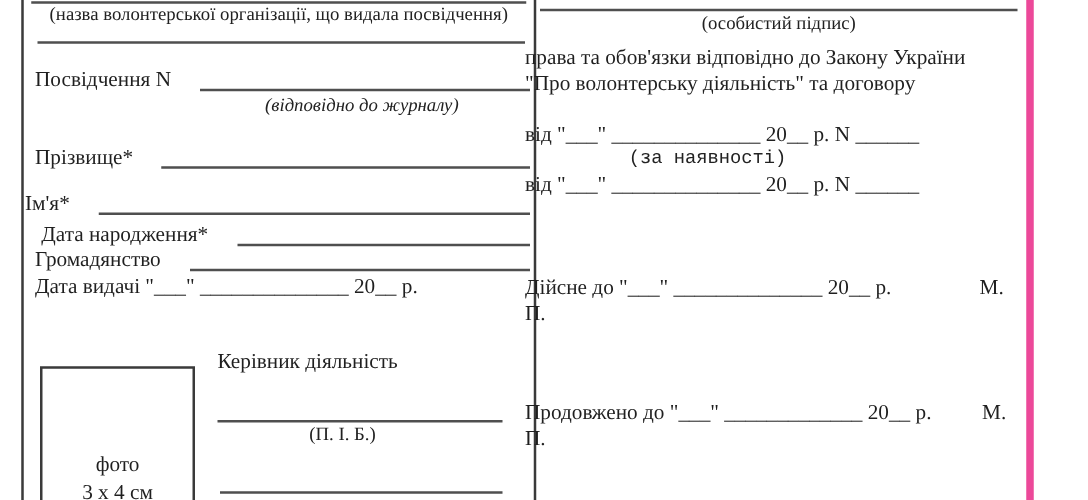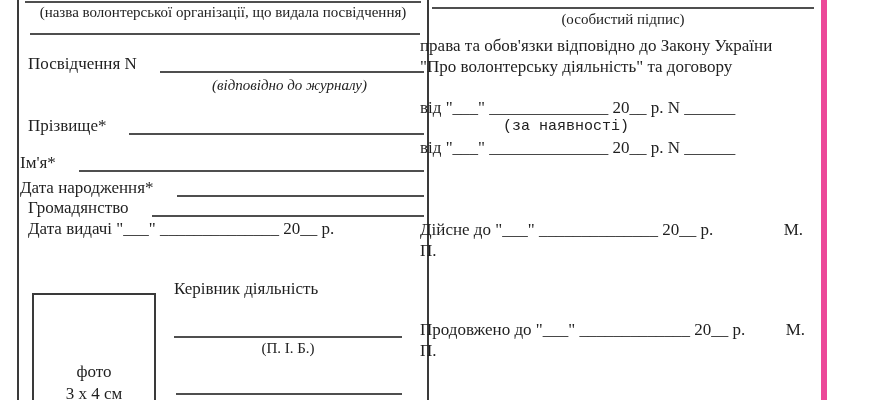--- a/index.html
+++ b/index.html
@@ -56,42 +56,42 @@
     <div class="caption" style="top:77px; left:138px; width:265px;font-style:italic;">(відповідно до журналу)</div>
 
     <div class="fieldrow" style="top:116px; left:9px; right:3px;">
       <span class="lbl">Прізвище*</span>
       <span class="fill"></span>
     </div>
     <div class="fieldrow" style="top:137px; left:1px; right:3px;margin-top:16px;">
       <span class="lbl">Ім'я*</span>
       <span class="fill"></span>
     </div>
-    <div class="fieldrow" style="top:178px; left:1px; right:3px;">
+    <div class="fieldrow" style="top:178px; left:14px; right:3px;">
       <span class="lbl">Дата народження*</span>
       <span class="fill"></span>
     </div>
     <div class="fieldrow" style="top:198px; left:9px; right:3px;">
       <span class="lbl">Громадянство</span>
       <span class="fill"></span>
     </div>
 
     <div class="abs txt" style="top:219px; left:9px;">Дата видачі "___" ______________ 20__ р.</div>
 
     <div class="abs txt" style="top:279px; left:155px;">Керівник діяльність</div>
 
     <div class="photo-box" style="left:13px; top:293px; width:124px; height:140px;">
       <div class="inner">
         <div>фото</div>
         <div>3 х 4 см</div>
       </div>
     </div>
 
     <div class="hline" style="top:336px; left:155px; width:228px;"></div>
-    <div class="caption" style="top:340px; left:155px; width:228px;text-align:center;">(П. І. Б.)</div>
+    <div class="caption" style="top:340px; left:141px; width:228px;text-align:center;">(П. І. Б.)</div>
 
     <div class="hline" style="top:393px; left:157px; width:226px;"></div>
   </div>
 
   <div class="panel right">
 
     <div class="hline" style="top:7px; left:26px; width:382px;"></div>
     <div class="caption" style="top:11px; left:26px; width:382px;">(особистий підпис)</div>
 
     <div class="abs" style="top:36px; left:14px; width:400px;">

